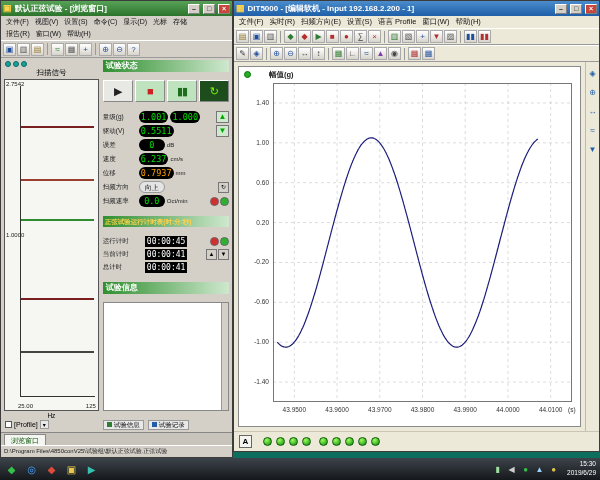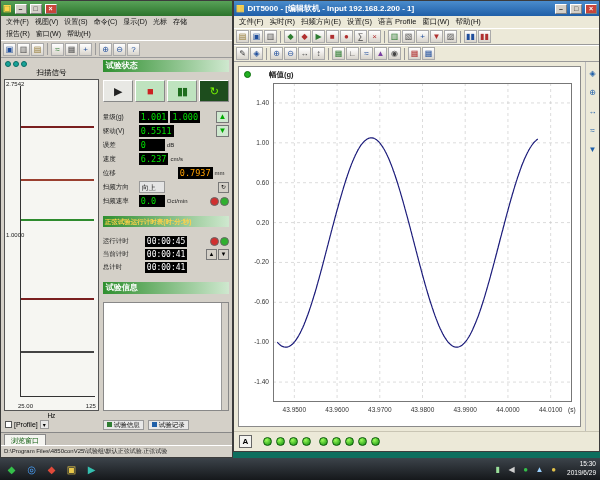--- a/index.html
+++ b/index.html
@@ -36,23 +36,23 @@
   .profile-row{display:flex;align-items:center;gap:2px;font-size:7px;padding:1px 2px;flex:0 0 auto;}
   .chk{width:7px;height:7px;border:1px solid #555;background:#fff;}
   .dd{font-size:6px;border:1px solid #999;width:9px;height:9px;text-align:center;line-height:8px;background:#e8e8e8;}
   
   .status-panel{flex:1;display:flex;flex-direction:column;gap:8px;min-height:0;padding:0 1px;}
   .panel-header{height:12px;line-height:12px;background:linear-gradient(90deg,#2f8f2f,#cfe8cf);color:#fff;font-weight:bold;font-size:8px;padding:0 3px;flex:0 0 auto;}
   .transport{display:flex;gap:2px;flex:0 0 auto;}
   .tbtn{flex:1;height:22px;display:flex;align-items:center;justify-content:center;font-size:11px;border:1px solid #888;border-top-color:#fff;border-left-color:#fff;letter-spacing:-1px;}
   .vrow{display:flex;align-items:center;gap:2px;height:14px;font-size:6.5px;flex:0 0 auto;}
   .vlabel{width:34px;white-space:nowrap;overflow:hidden;color:#222;}
-  .vbox{background:#000;font-family:"DejaVu Sans Mono",monospace;font-size:8.5px;height:12px;line-height:12px;padding:0 2px;min-width:26px;text-align:left;}
+  .vbox{background:#000;font-family:"DejaVu Sans Mono",monospace;font-size:8.5px;height:12px;line-height:12px;padding:0 2px;min-width:26px;text-align:center;border-radius:6px;}
   .vbox.green{color:#00e000;}
-  .vbox.amber{color:#ffa000;margin-left:39px;}
+  .vbox.amber{color:#ffa000;}
   .vbox.plain{background:#e4e4e4;color:#111;border:1px solid #999;font-family:"Liberation Sans",sans-serif;font-size:7px;}
   .vunit{font-size:6px;color:#222;min-width:12px;}
   .trail{margin-left:auto;display:flex;gap:1px;align-items:center;}
   .sq{width:13px;height:12px;border:1px solid #777;background:#d4d0c8;font-size:7px;line-height:10px;text-align:center;}
   .sq.green{color:#0a0;background:#cfe8cf;font-size:8px;}
   .sq.sm{width:11px;height:11px;font-size:6px;line-height:9px;}
   .dot{width:9px;height:9px;border-radius:50%;border:1px solid #666;font-size:0;}
   .dot.red{background:#d03030;}
   .dot.green{background:#30b030;}
   .timer-header{height:11px;line-height:11px;background:linear-gradient(90deg,#2f8f2f,#cfe8cf);color:#ffd24a;font-size:6.5px;font-weight:bold;padding:0 2px;flex:0 0 auto;white-space:nowrap;overflow:hidden;}
@@ -89,20 +89,21 @@
   .clock{color:#fff;font-size:6.5px;text-align:right;line-height:1.35;padding-left:5px;}
 </style>
 </head>
 <body>
 
 <div class="screen">
 
   <div class="win" id="left-window">
     <div class="titlebar green">
       <span class="appicon">▣</span>
+      <span class="title-text">默认正弦试验 - [浏览窗口]</span>
       <span class="winbtn">–</span>
       <span class="winbtn">□</span>
       <span class="winbtn close">×</span>
     </div>
     <div class="menubar" id="lw-menu1">
         <span class="menu-item">文件(F)</span>
         <span class="menu-item">视图(V)</span>
         <span class="menu-item">设置(S)</span>
         <span class="menu-item">命令(C)</span>
         <span class="menu-item">显示(D)</span>

